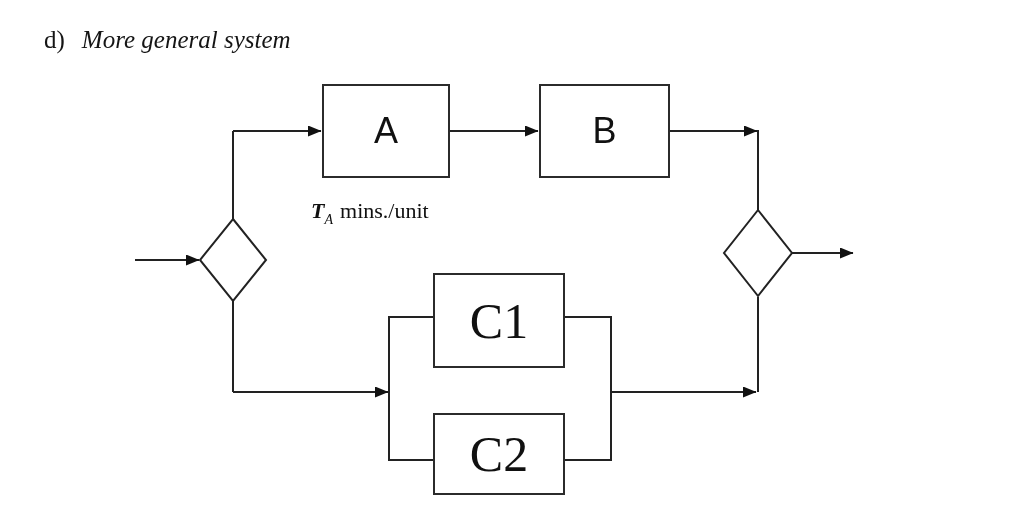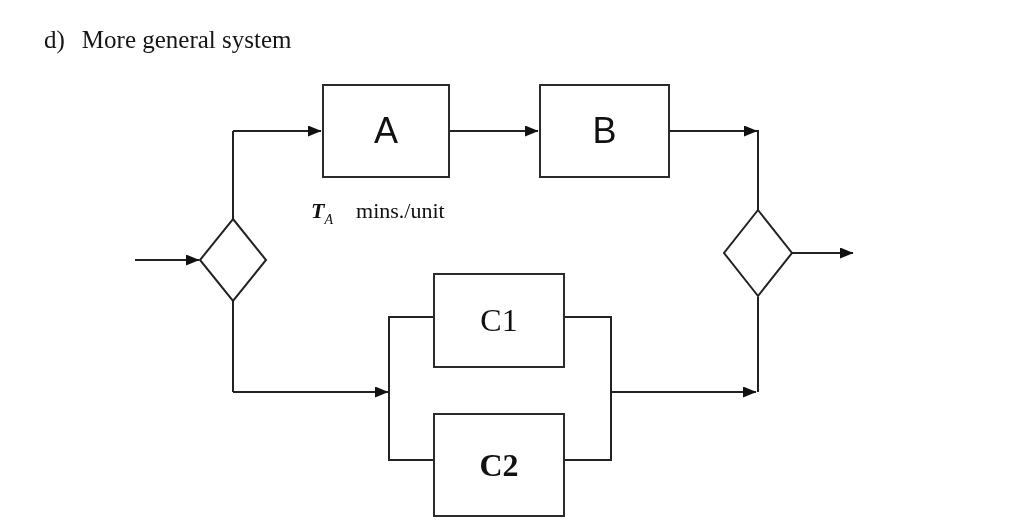--- a/index.html
+++ b/index.html
@@ -14,51 +14,51 @@
   }
   .title {
     position: absolute;
     left: 44px;
     top: 26px;
     font-size: 25px;
     color: #151515;
     white-space: nowrap;
   }
   .title .prefix { font-style: normal; margin-right: 17px; }
-  .title .text   { }
+  .title .text   { font-style: italic; }
 
   svg.diagram { position: absolute; left: 0; top: 0; }
 
   .node {
     position: absolute;
     box-sizing: border-box;
     border: 2px solid #2b2b2b;
     background: #ffffff;
     display: flex;
     align-items: center;
     justify-content: center;
   }
   .node.sans  { font-family: "Liberation Sans", sans-serif; font-size: 36px; }
-  .node.serif { font-family: "Liberation Serif", serif; font-size: 32px; }
+  .node.serif { font-family: "Liberation Serif", serif; font-size: 50px; }
   .node-a  { left: 322px; top: 84px;  width: 128px; height: 94px; }
   .node-b  { left: 539px; top: 84px;  width: 131px; height: 94px; }
   .node-c1 { left: 433px; top: 273px; width: 132px; height: 95px; }
-  .node-c2 { left: 433px; top: 413px; width: 132px; height: 104px; font-weight: bold; }
+  .node-c2 { left: 433px; top: 413px; width: 132px; height: 82px; }
 
   .rate-label {
     position: absolute;
     font-size: 22px;
     white-space: nowrap;
     color: #101010;
   }
   .rate-a { left: 311px; top: 198px; }
   .rate-b { left: 542px; top: 198px; }
   .rate-label .sym  { font-style: italic; font-weight: bold; }
   .rate-label .sub  { font-style: italic; font-size: 14px; vertical-align: -6px; }
-  .rate-label .unit { margin-left: 23px; }
+  .rate-label .unit { margin-left: 7px; }
 </style>
 </head>
 <body>
 
 <div class="page">
 
   <div class="title">
     <span class="prefix">d)</span><span class="text">More general system</span>
   </div>
 

